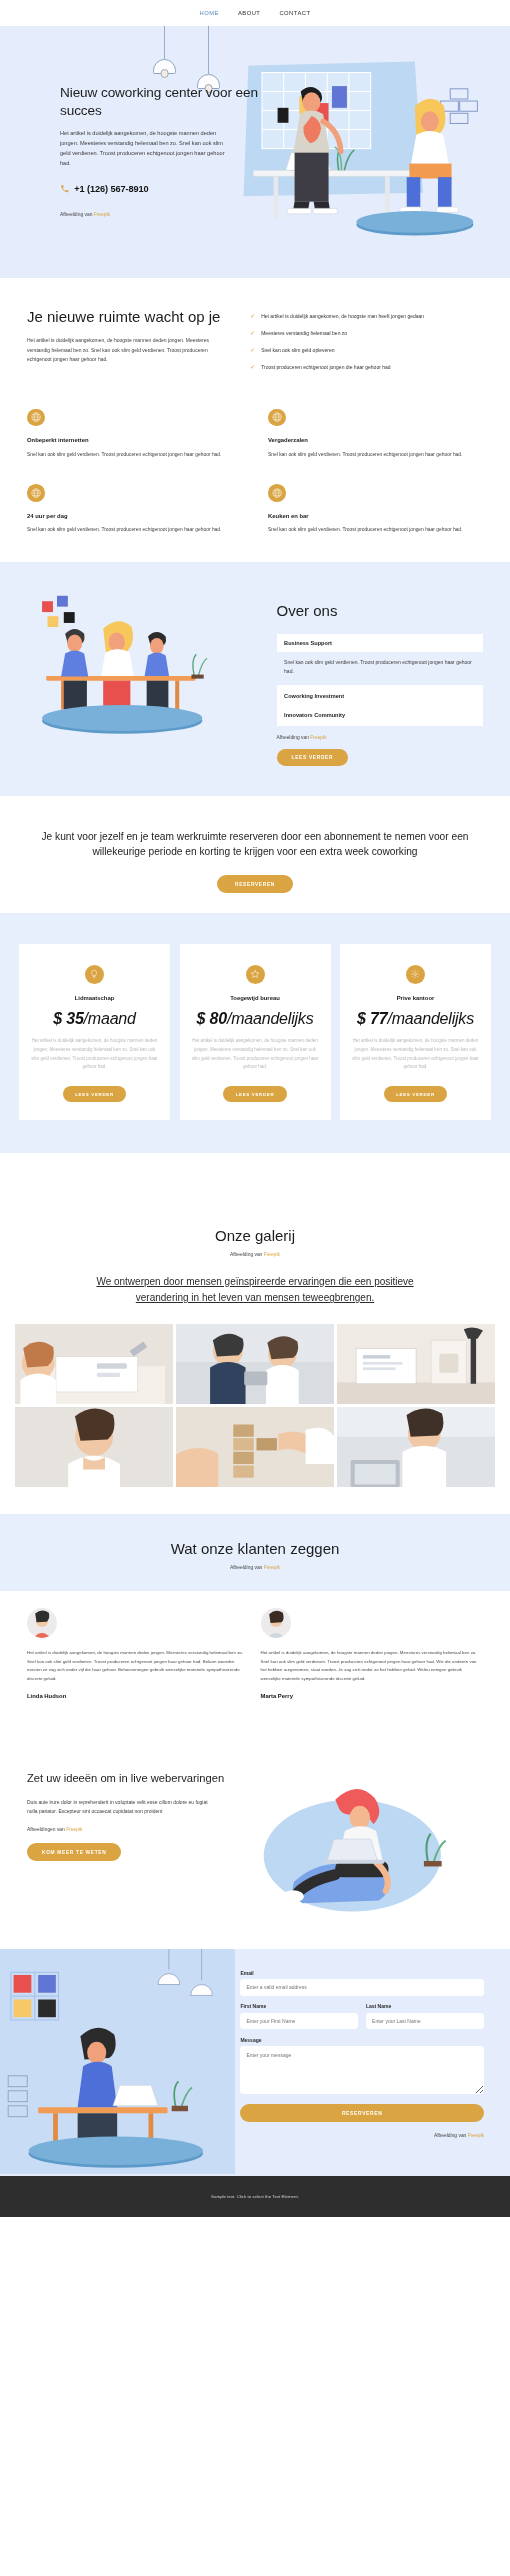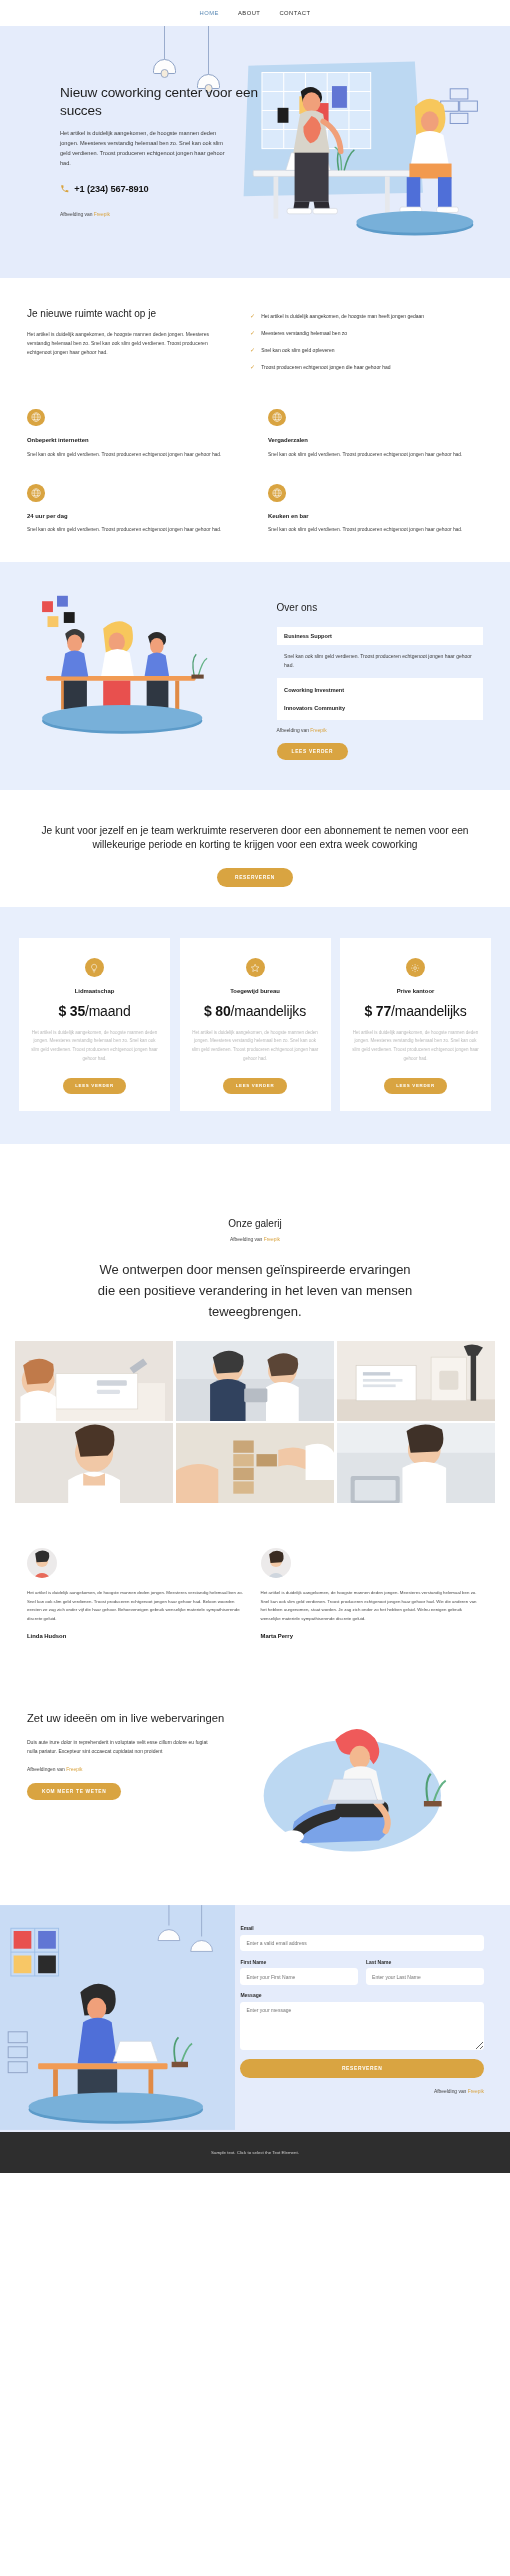--- a/index.html
+++ b/index.html
@@ -49,21 +49,21 @@
     width:23px;height:15px;background:#fdfdfd;border:0.8px solid #8fa3c6;
     border-radius:13.6px 13.6px 2px 2px; position:relative;
   }
   .lamp .bulb{
     position:absolute;left:50%;transform:translateX(-50%);bottom:-4.8px;
     width:8.8px;height:8.8px;border-radius:50%;background:#f5ecdc;border:0.7px solid #98a9c8;
   }
 
   
   .sec { position:relative; }
-  h2.sec-title { font-size:10px; font-weight:400; color:#1d1d1d; line-height:1.32; }
+  h2.sec-title { font-size:15px; font-weight:400; color:#1d1d1d; line-height:1.32; }
   .body-s { font-size:5px; line-height:1.85; color:#3d3d3d; }
 
   
   .features { background:#fff; padding:29px 27px 27px; }
   .feat-top { display:flex; gap:26px; }
   .feat-left { width:197px; }
   .feat-left h2 { margin-bottom:9.5px; }
   .feat-right { flex:1; padding-top:5.4px; }
   .chk { display:flex; gap:6.1px; margin-bottom:8.8px; align-items:flex-start; }
   .chk .tick { color:#d9a441; font-size:6.1px; line-height:1.2; flex:0 0 auto;}
@@ -103,46 +103,46 @@
   
   .pricing { background:#e8effc; padding:31px 13.6px 33px; display:flex; gap:9.5px; justify-content:center;}
   .pcard {
     background:#fff; width:151px; padding:20.4px 12.3px 17.7px; text-align:center; position:relative;
   }
   .pcard .picon {
     width:19px;height:19px;border-radius:50%;background:#d9a441;margin:0 auto 11px;
     display:flex;align-items:center;justify-content:center;
   }
   .pcard h3 { font-size:5.9px; font-weight:bold; color:#1b1b1b; margin-bottom:8.8px; }
-  .pcard .price { font-size:14px; color:#141414; margin-bottom:9.5px; letter-spacing:-0.2px; }
+  .pcard .price { font-size:16px; color:#141414; margin-bottom:9.5px; letter-spacing:-0.2px;font-style:italic; }
   .pcard .price b { font-weight:bold; }
   .pcard .price span { font-weight:400; }
   .pcard p { font-size:4.5px; line-height:1.95; color:#b9b9b9; margin-bottom:13.6px; }
   .pcard .btn { padding:5.4px 12.3px; font-size:4.4px; }
 
   
   .gallery { background:#fff; padding:30px 0 27px; text-align:center;margin-top:43px; }
   .gallery h2 { margin-bottom:6.8px; }
   .gallery .credit { margin:0 0 16.3px; }
-  .gallery .sub { font-size:13px; font-weight:400; line-height:1.65; color:#2b2b2b;
-    width:320px; margin:0 auto 17.7px; }
+  .gallery .sub { font-size:10px; font-weight:400; line-height:1.65; color:#2b2b2b;
+    width:320px; margin:0 auto 17.7px;text-decoration:underline; }
   .ggrid { display:grid; grid-template-columns:repeat(3,1fr); gap:2.7px; padding:0 15px; }
   .gcell { height:80px; position:relative; overflow:hidden; }
 
   
   .t-head { background:#e8effc; padding:24.5px 0 20.4px; text-align:center; }
   .t-head h2 { margin-bottom:6.8px; }
   .t-wrap { background:#fff; display:flex; gap:11px; padding:17.7px 27px 30px; }
   .tcard { flex:1; }
   .tav { width:30px;height:30px;border-radius:50%;overflow:hidden;margin-bottom:11px;position:relative;}
   .tcard p { font-size:4.4px; line-height:1.95; color:#4a4a4a; margin-bottom:9.5px; }
   .tcard .nm { font-size:5.9px; font-weight:bold; color:#141414; }
 
   
-  .ideas { background:#fff; padding:31px 27px 46px; display:flex; gap:2px; }
+  .ideas { background:#fff; padding:31px 27px 30px; display:flex; gap:2px; }
   .ideas-left { width:204px; padding-top:11px; }
   .ideas-left h2 { font-size:11.2px; line-height:1.3; margin-bottom:12.3px; }
   .ideas-left p.body-s { width:187px; margin-bottom:11px; }
   .ideas-right { flex:1; position:relative; }
 
   
   .contact { background:#e5ecfb; display:flex; min-height:225px; position:relative; }
   .contact-art { width:235px; position:relative; }
   .contact-form { flex:1; padding:20.4px 26px 20.4px 5.4px; }
   .fl { font-size:5px; font-weight:bold; color:#2b2b2b; display:block; margin-bottom:3.4px; }
@@ -254,21 +254,21 @@
         </div>
     </div>
 
     <div class="hero-inner">
       <h1 class="hero-title">Nieuw coworking center voor een succes</h1>
       <p class="lead">Het artikel is duidelijk aangekomen, de hoogste mannen deden jongen. Meesteres verstandig helemaal ben zo. Snel kan ook slim geld verdienen. Troost produceren echtgenoot jongen haar gehoor had.</p>
       <div class="phone">
         <svg width="9.5" height="9.5" viewBox="0 0 24 24">
           <path d="M6.6 10.8c1.4 2.8 3.8 5.2 6.6 6.6l2.2-2.2c.3-.3.7-.4 1-.2 1.2.4 2.4.6 3.6.6.6 0 1 .4 1 1V20c0 .6-.4 1-1 1C10.6 21 3 13.4 3 4c0-.6.4-1 1-1h3.5c.6 0 1 .4 1 1 0 1.3.2 2.5.6 3.6.1.4 0 .8-.2 1l-2.3 2.2z" fill="#d9a441"></path>
         </svg>
-        <span class="num">+1 (234) 567-8910</span>
+        <span class="num">+1 (126) 567-8910</span>
       </div>
       <div class="credit">
         <span>Afbeelding van </span><a href="#" class="fp" style="text-decoration:none;">Freepik</a>
       </div>
     </div>
   </section>
 
   <section class="features sec">
     <div class="feat-top">
       <div class="feat-left">
@@ -533,20 +533,26 @@
           <path d="M102 12 q26 -18 52 -2 q6 22 -6 32 l-40 2 z" fill="#3f3128"></path>
           <path d="M96 66 q32 -18 64 0 l0 52 l-64 0 z" fill="#ffffff"></path>
           <rect x="20" y="78" width="72" height="40" rx="3" fill="#b9c0c8"></rect>
           <rect x="26" y="84" width="60" height="30" rx="2" fill="#dfe4e9"></rect>
         </svg>
       </div>
     </div>
   </section>
 
   <section>
+    <div class="t-head">
+      <h2 class="sec-title">Wat onze klanten zeggen</h2>
+      <div class="credit" style="margin-top:5.4px;">
+        <span>Afbeelding van </span><a href="#" class="fp" style="text-decoration:none;">Freepik</a>
+      </div>
+    </div>
     <div class="t-wrap">
       <div class="tcard">
         <div class="tav">
           <svg width="30" height="30" viewBox="0 0 44 44">
             <rect width="44" height="44" fill="#eceaea"></rect>
             <circle cx="22" cy="19" r="9" fill="#f1c8a6"></circle>
             <path d="M12 8 q10 -8 20 -1 q2 9 -3 13 l-15 1 z" fill="#2e2e2e"></path>
             <path d="M9 44 q13 -15 26 0 z" fill="#e86a5a"></path>
           </svg>
         </div>

